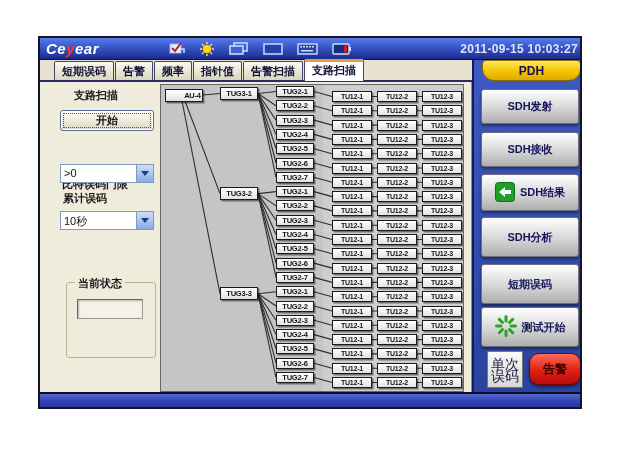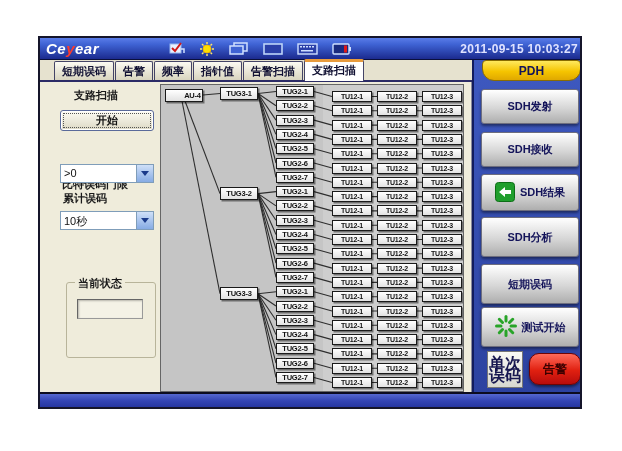--- a/index.html
+++ b/index.html
@@ -61,21 +61,21 @@
     background:linear-gradient(180deg,#ffe95e,#f5c400 55%,#e0a800);border:1px solid #8a6c00;
     border-radius:4px 4px 12px 12px;color:#14145a;font-weight:bold;font-size:12px;
     display:flex;align-items:center;justify-content:center;cursor:pointer;}
   .navbtn{position:absolute;left:7px;width:96px;
     background:linear-gradient(180deg,#ffffff 0%,#d6d6d6 55%,#aeaeae 100%);
     border:1px solid #6e6e7e;border-radius:3px;box-shadow:0 2px 3px rgba(0,0,0,0.45);
     color:#14145a;font-weight:bold;font-size:11px;display:flex;align-items:center;justify-content:center;gap:5px;cursor:pointer;}
   .navbtn svg{flex:0 0 auto;}
   .single-btn{position:absolute;left:13px;top:291px;width:34px;height:35px;
     background:linear-gradient(180deg,#fafaf6,#d8d8d0);border:1px solid #777;
-    color:#181850;font-weight:bold;font-size:16px;line-height:12px;text-align:center;
+    color:#181850;font-weight:normal;font-size:14px;line-height:12px;text-align:center;
     display:flex;flex-direction:column;align-items:center;justify-content:center;cursor:pointer;}
   .alarm-btn{position:absolute;left:55px;top:293px;width:50px;height:30px;border-radius:10px;
     background:linear-gradient(180deg,#ff6a5a,#e02010 55%,#b80c0c);border:1px solid #6e0404;
     color:#3a0000;font-weight:bold;font-size:12px;display:flex;align-items:center;justify-content:center;
     box-shadow:0 2px 3px rgba(0,0,0,0.5);cursor:pointer;}
 
   
   .bottom-bar{position:absolute;left:0;top:354px;width:544px;height:19px;
     background:linear-gradient(180deg,#5568d0 0%,#3344b4 40%,#1d2c96 100%);border-top:2px solid #0c0c20;box-sizing:border-box;}
 </style>

